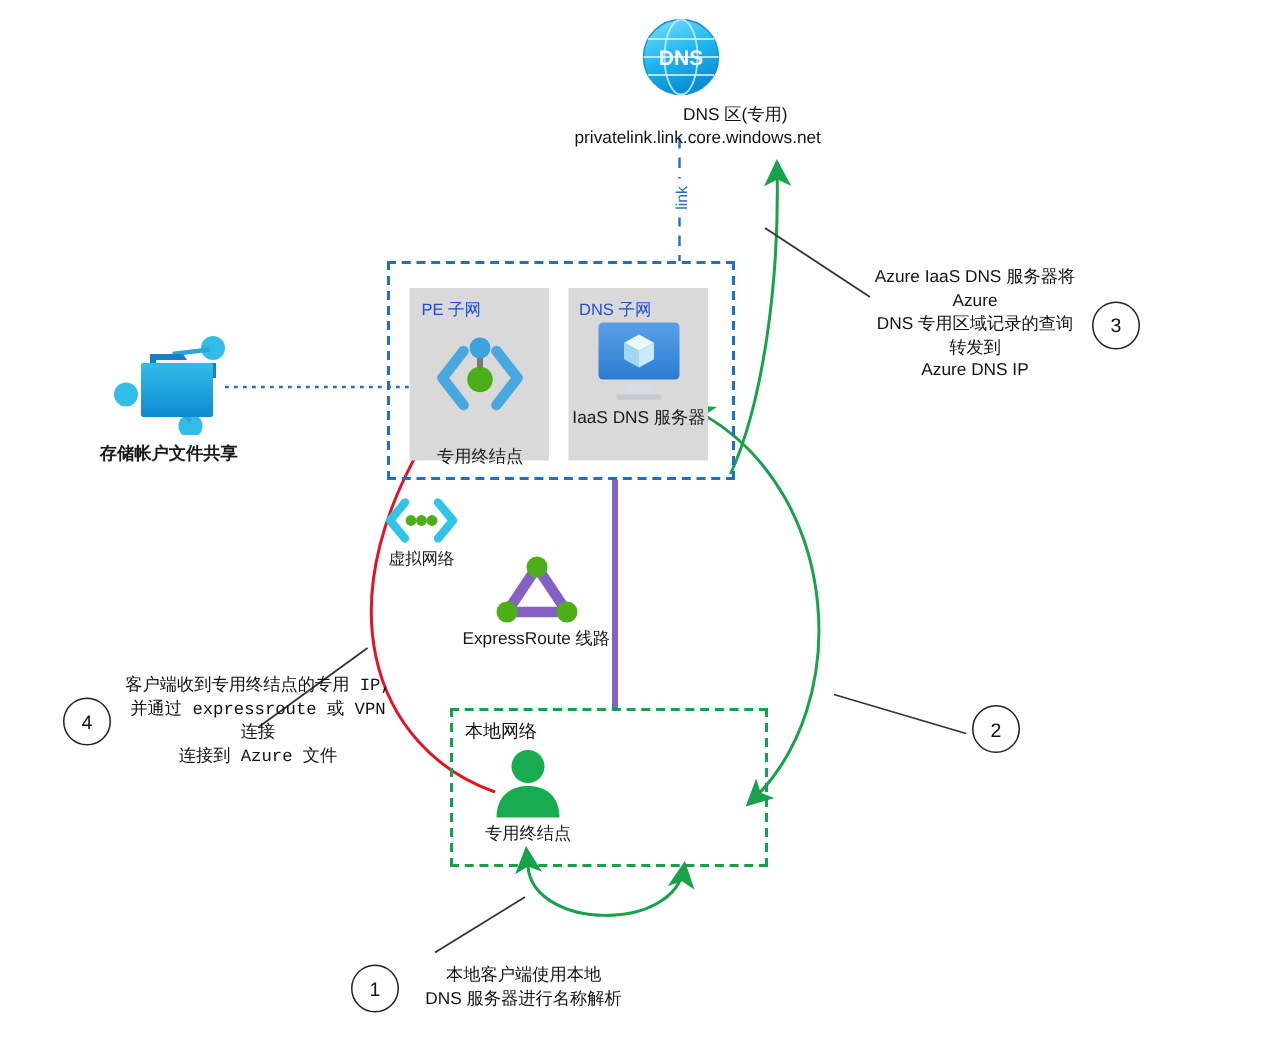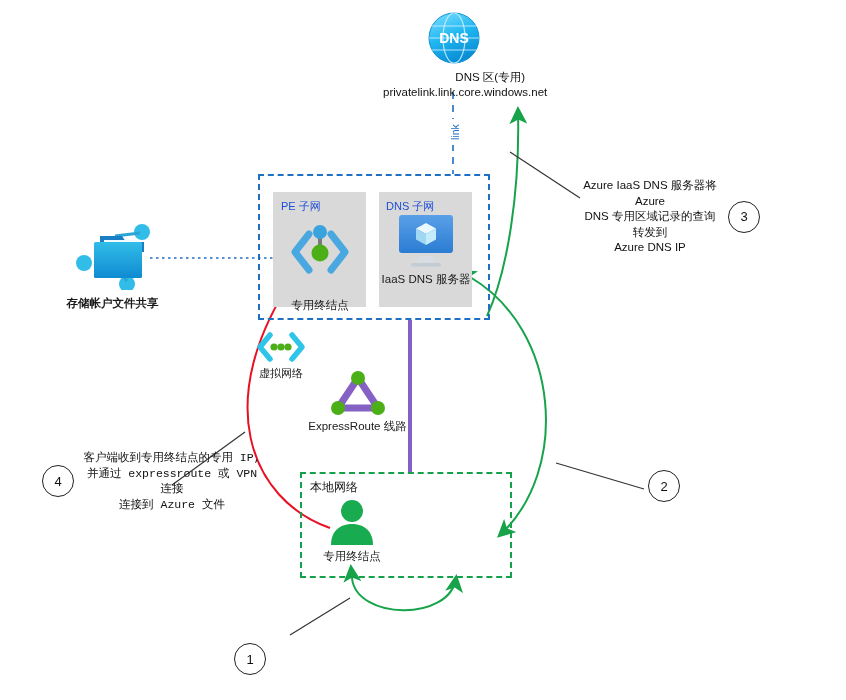--- a/index.html
+++ b/index.html
@@ -276,15 +276,17 @@
 
   <div class="step" style="left:42px; top:450px; width:222px;">
     <div class="step-circle">4</div>
     <div class="step-text" style="width:180px;font-family:Liberation Mono, monospace;">客户端收到专用终结点的专用 IP,
 并通过 expressroute 或 VPN 连接
 连接到 Azure 文件</div>
   </div>
 
   <div class="step" style="left:234px; top:643px; width:190px;">
     <div class="step-circle">1</div>
+    <div class="step-text" style="width:150px;">本地客户端使用本地
+DNS 服务器进行名称解析</div>
   </div>
 
 </div>
 
 </body></html>

